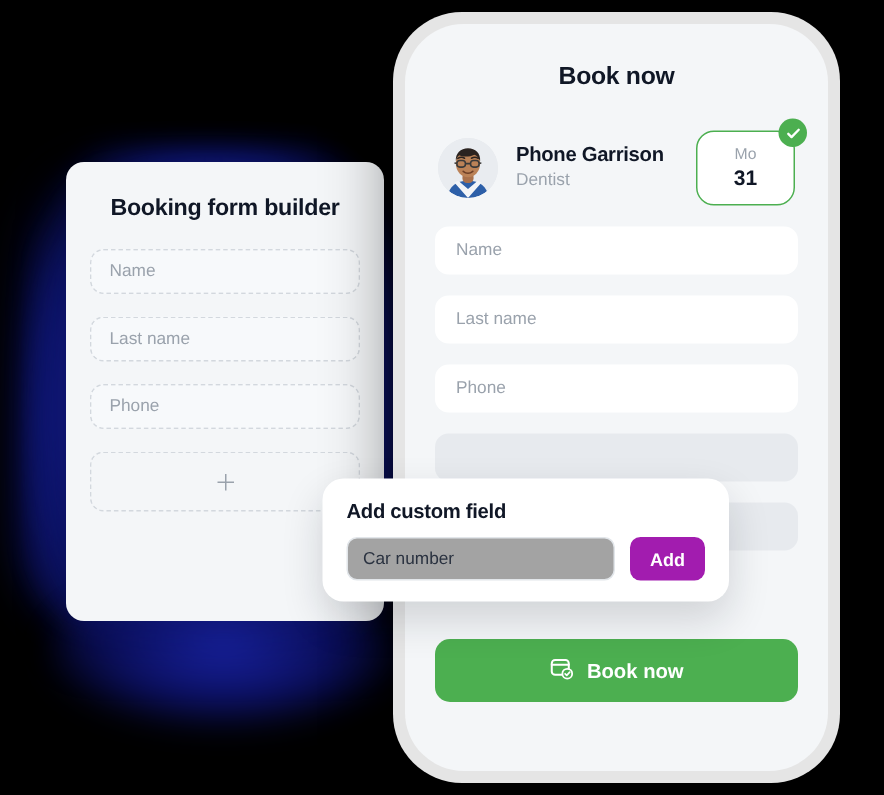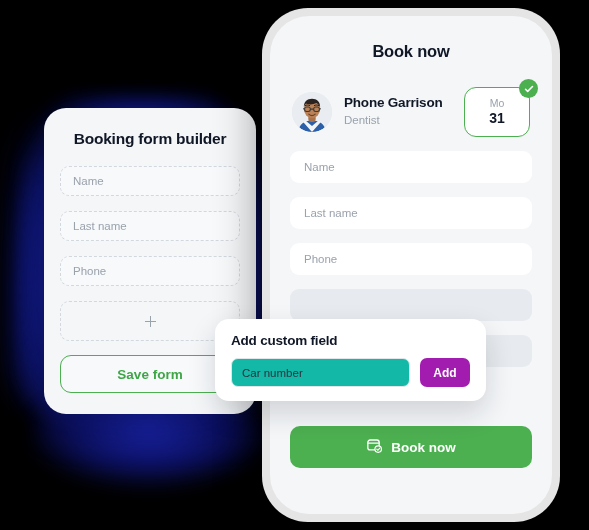--- a/index.html
+++ b/index.html
@@ -81,21 +81,21 @@
   }
 
   
   .builder-card {
     position: absolute;
     left: 44px;
     top: 108px;
     width: 212px;
     height: 306px;
     background: #f4f6f8;
-    border-radius: 22px;
+    border-radius: 12px;
     box-shadow: 0 18px 34px rgba(0,0,0,.28);
     box-sizing: border-box;
     padding: 18px 16px 16px 16px;
   }
   .builder-title {
     font-size: 15.5px;
     font-weight: 700;
     color: #101726;
     text-align: center;
     letter-spacing: -.2px;
@@ -310,21 +310,21 @@
     color: #101726;
     letter-spacing: -.2px;
     margin-bottom: 10px;
   }
   .dialog-row { display: flex; align-items: center; gap: 10px; }
   .dialog-input {
     flex: 1 1 auto;
     height: 29px;
     border: 1px solid #e2e6ea;
     border-radius: 7px;
-    background: #14b8a6;
+    background: #a3a3a3;
     display: flex;
     align-items: center;
     padding: 0 10px;
     box-sizing: border-box;
     font-size: 11.5px;
     color: #2a3240;
     text-align: right;
   }
   .dialog-add {
     flex: 0 0 auto;
@@ -363,21 +363,20 @@
       <span>Last name</span>
     </div>
     <div class="dashed-field">
       <span>Phone</span>
     </div>
 
     <div class="add-slot">
       <i class="plus-icon"></i>
     </div>
 
-    <div class="save-btn">Save form</div>
   </div>
 
   <div class="phone">
     <div class="phone-screen">
 
       <div class="phone-title">Book now</div>
 
       <div class="doctor-row">
         <div class="avatar">
           <svg viewBox="0 0 40 40" width="40" height="40" aria-hidden="true">

